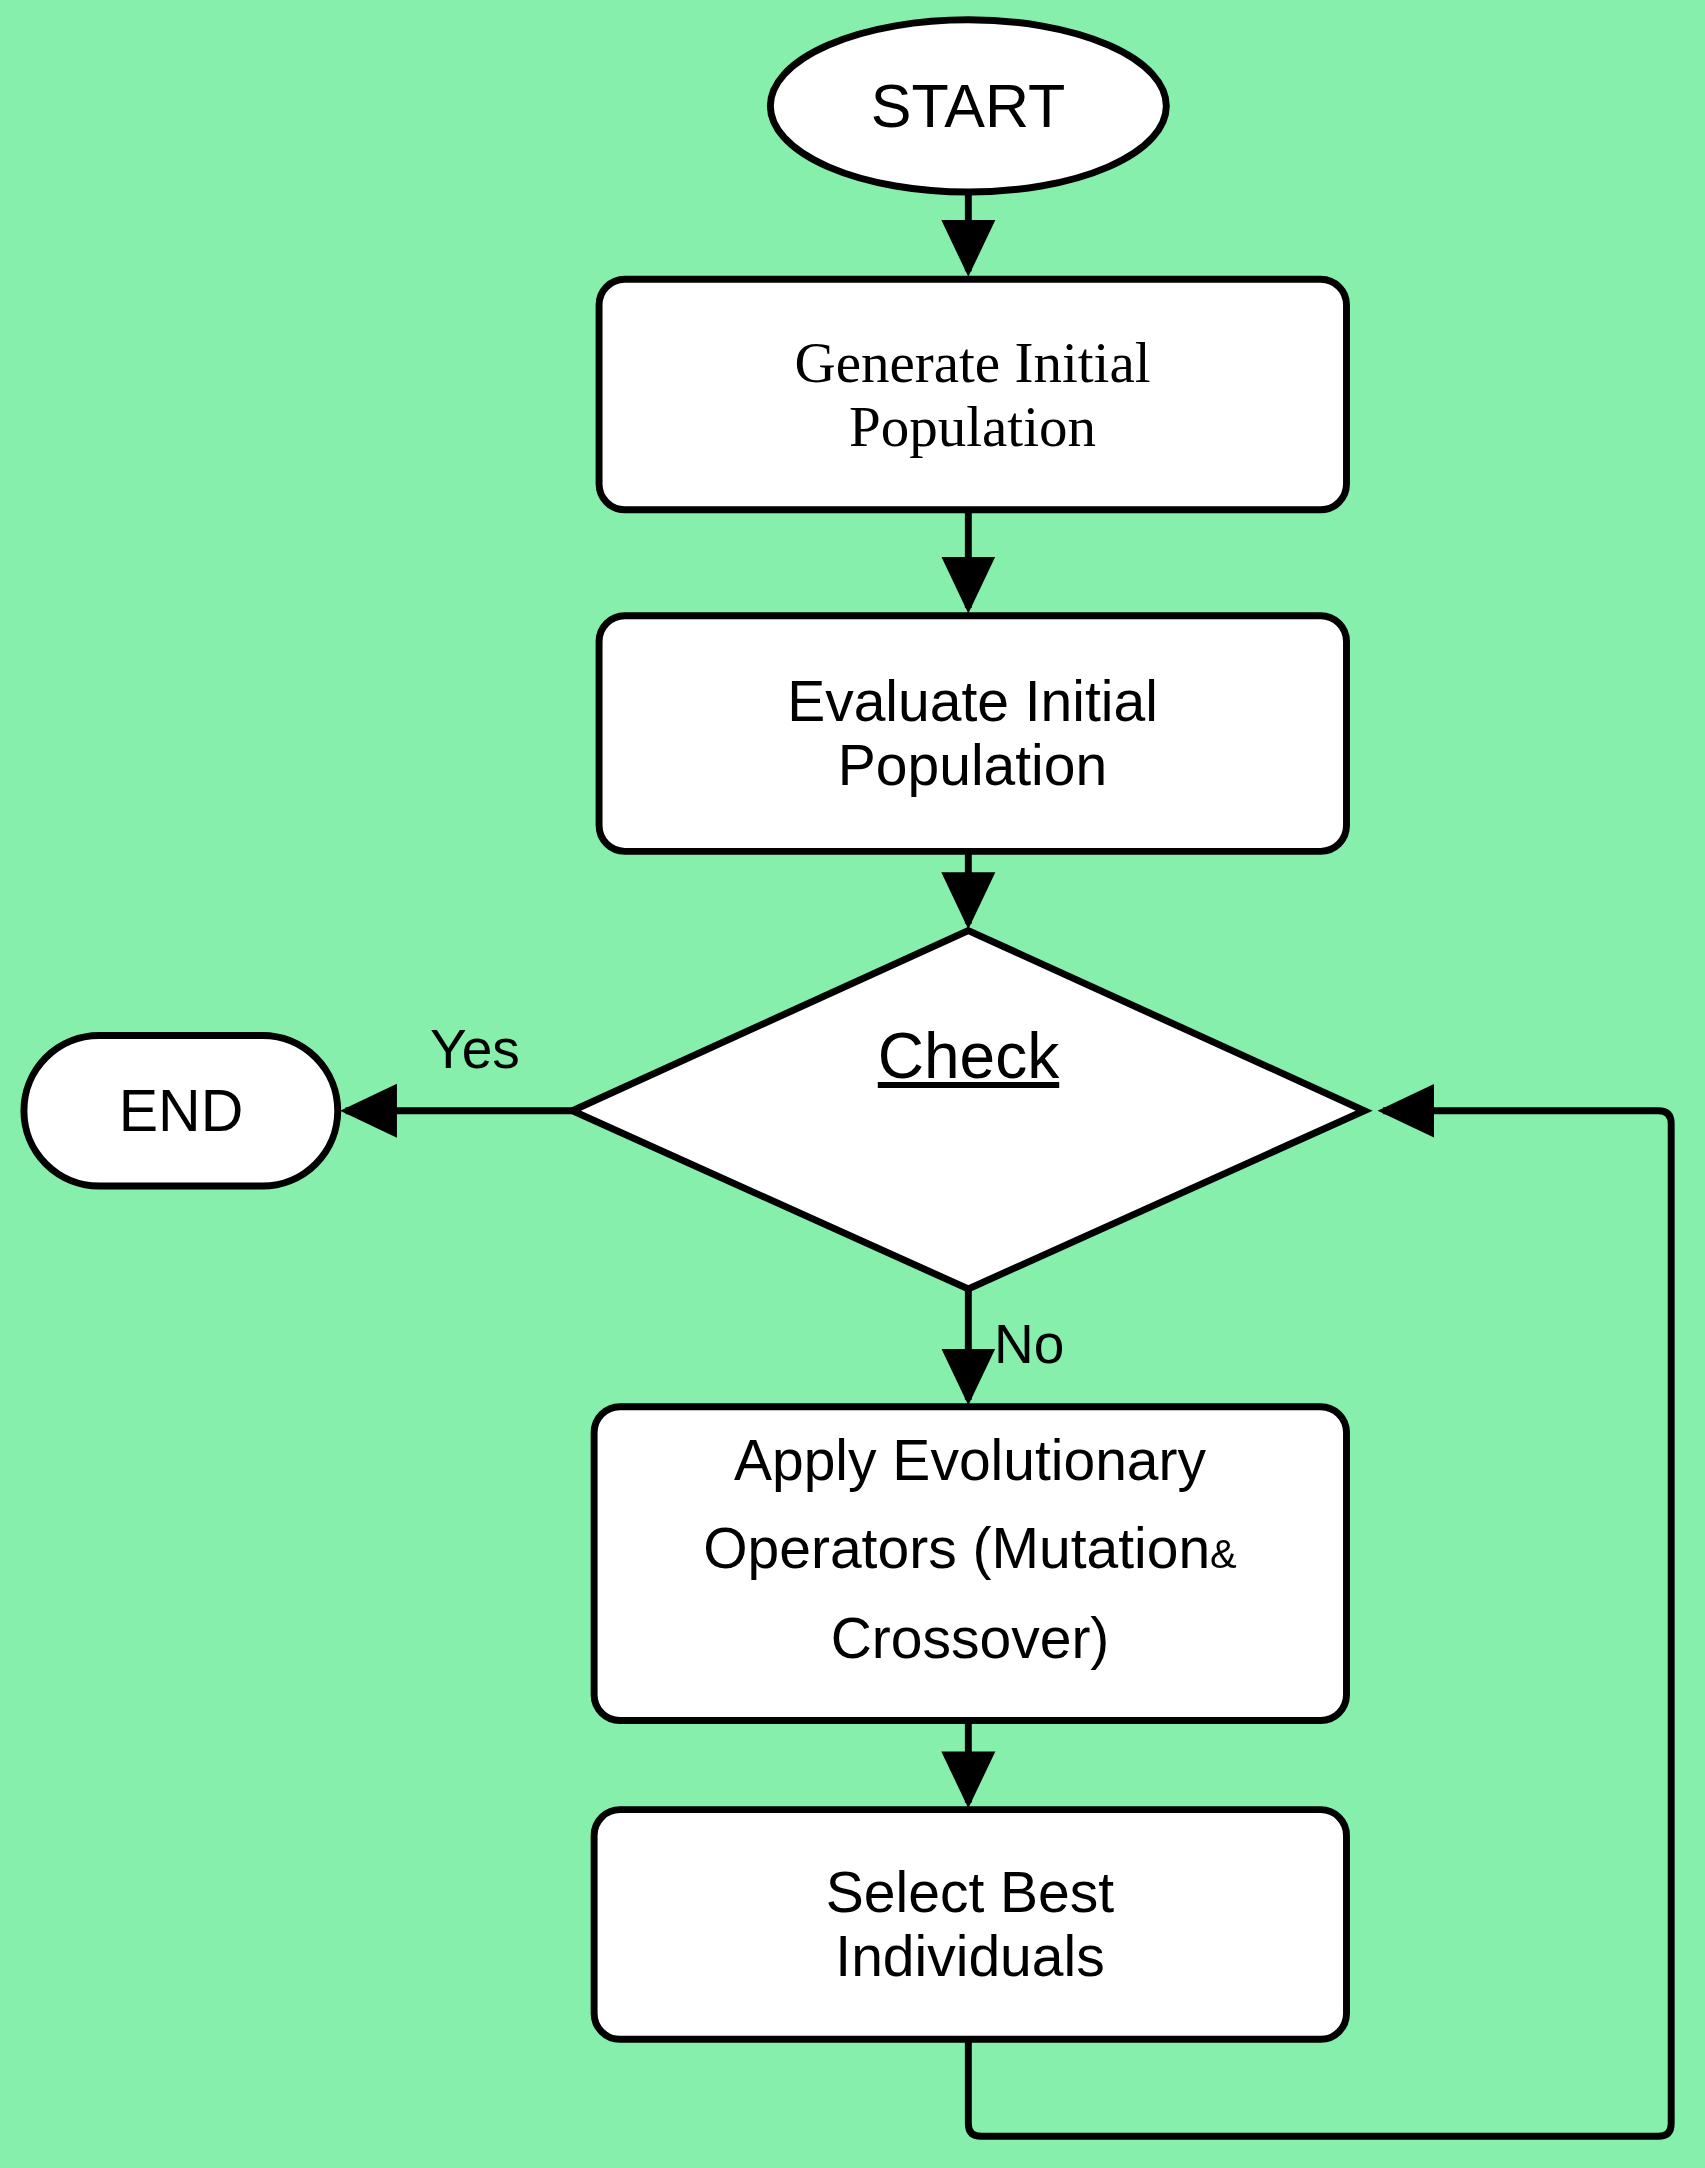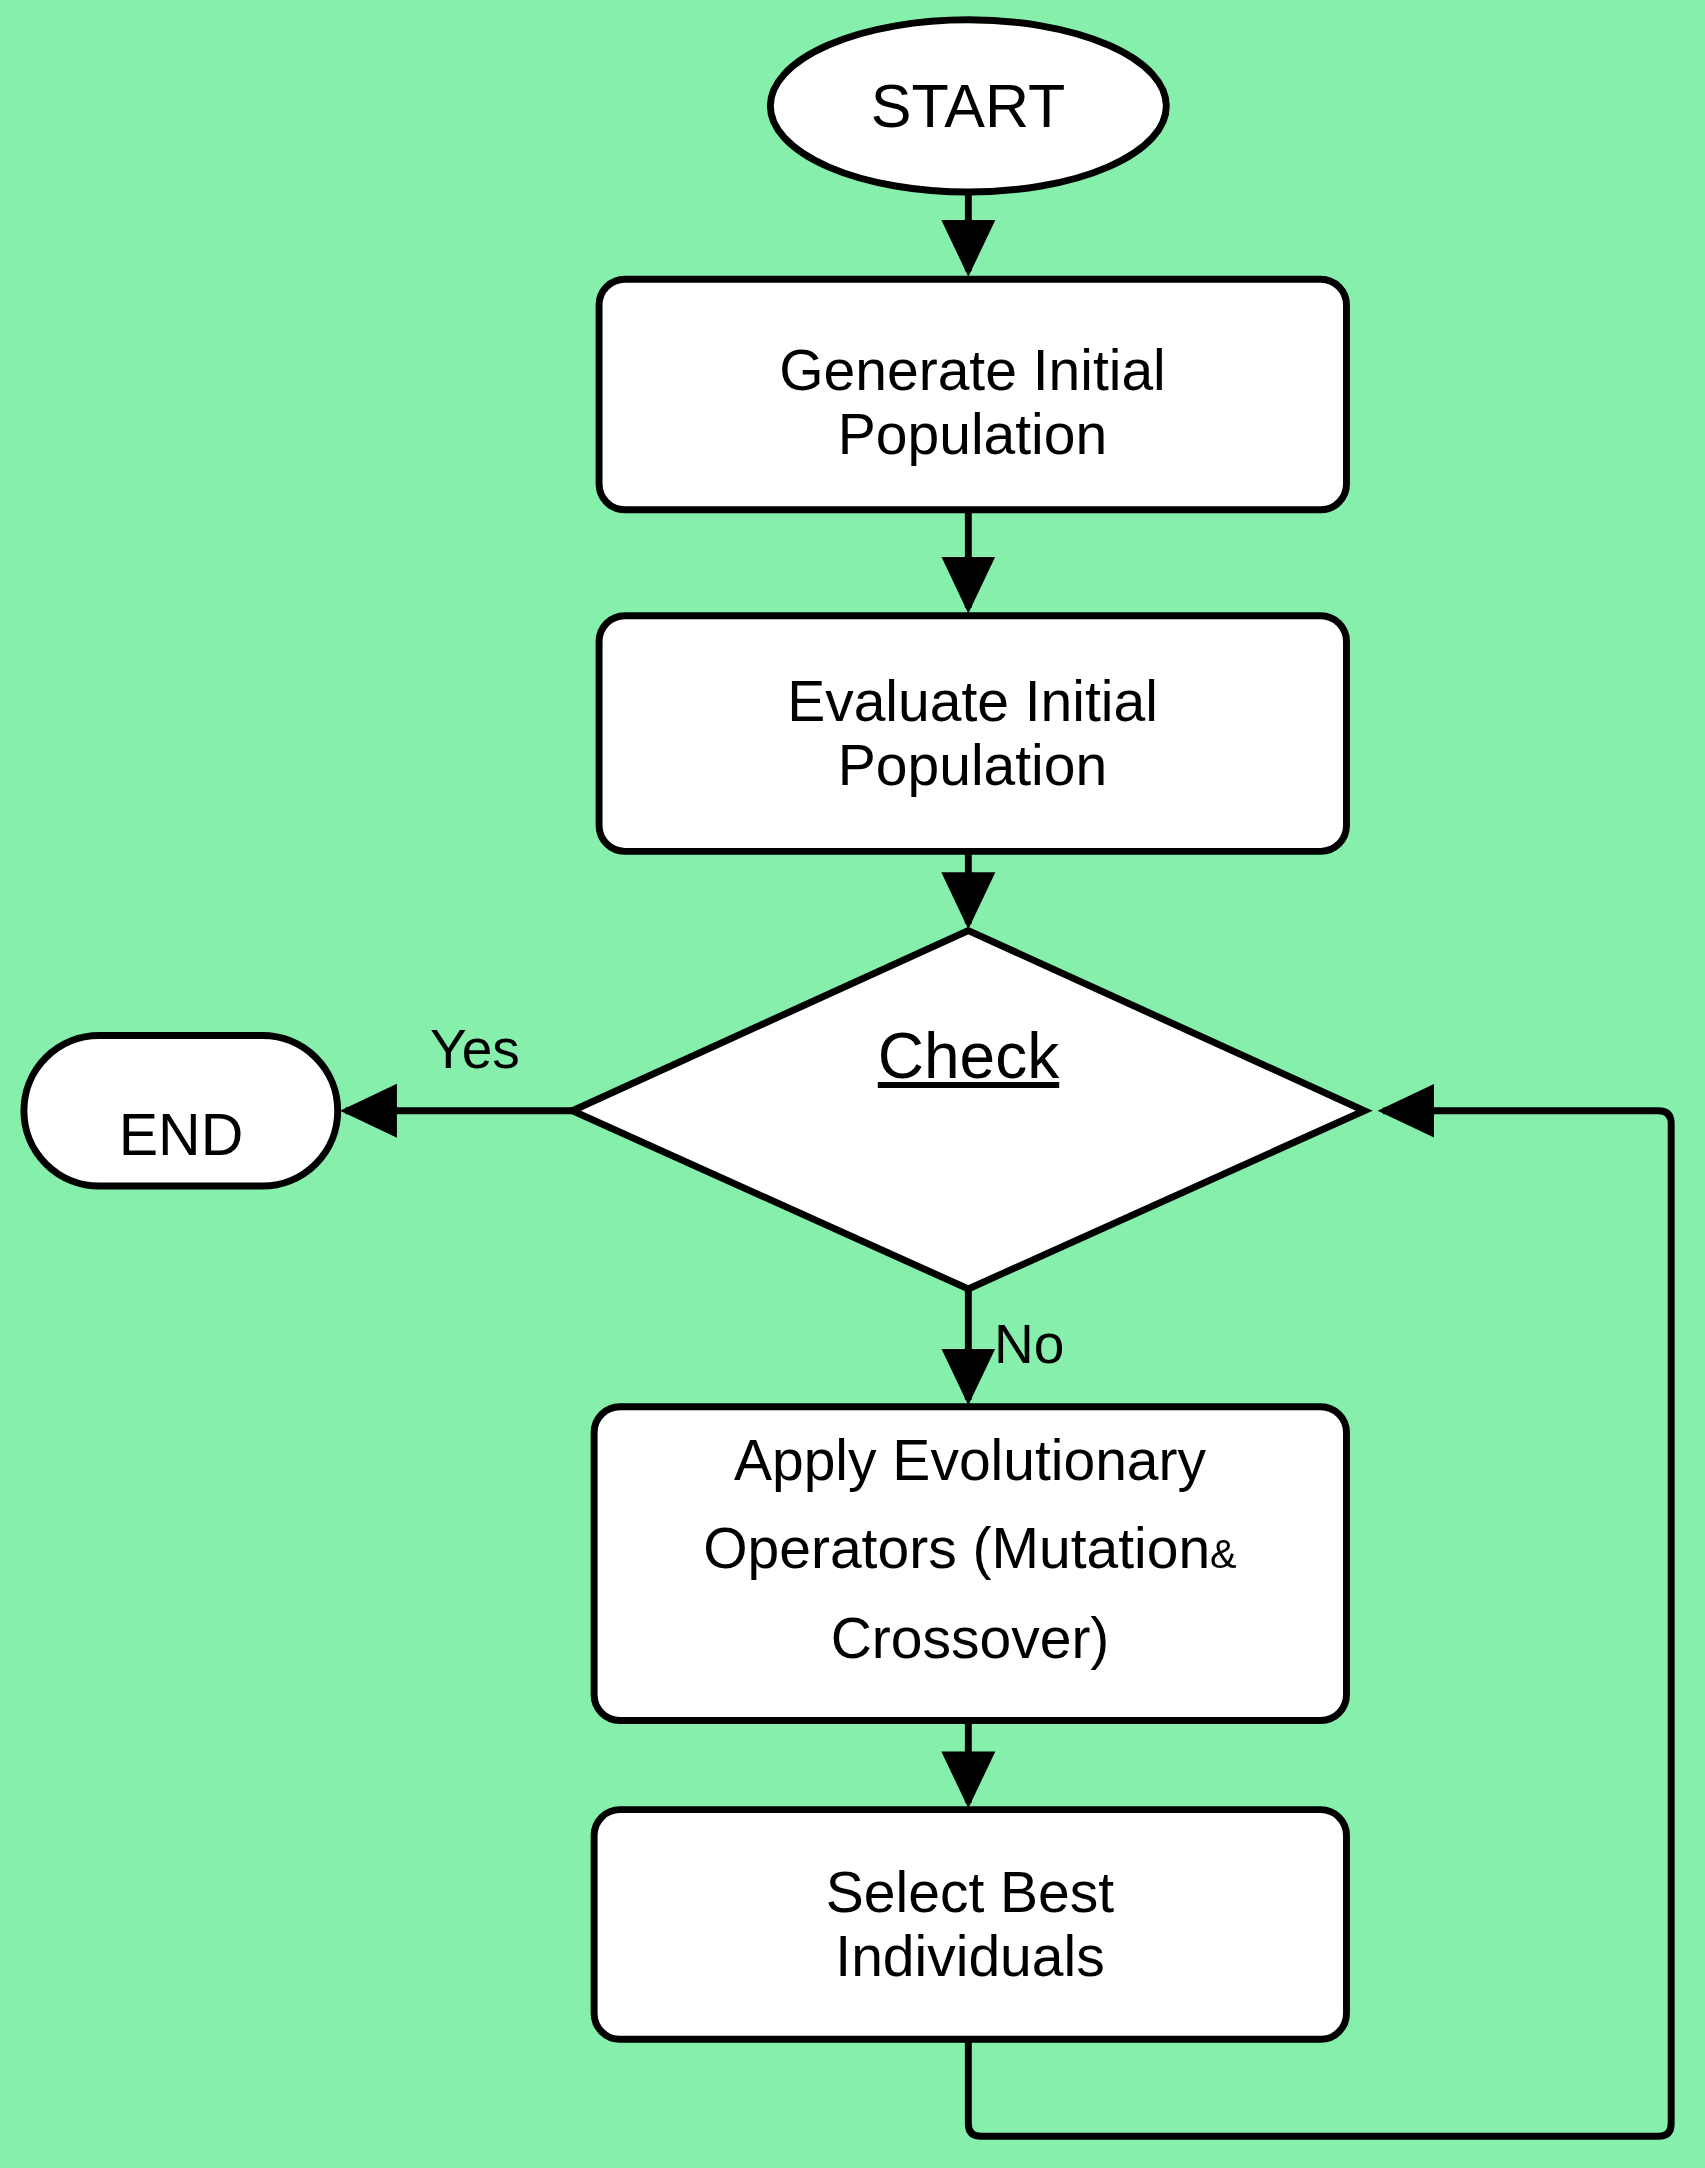--- a/index.html
+++ b/index.html
@@ -83,30 +83,30 @@
 
     <line x1="978" y1="1302" x2="978" y2="1414" stroke="#000000" stroke-width="7" marker-end="url(#arrowhead)"></line>
 
     <line x1="978" y1="1738" x2="978" y2="1821" stroke="#000000" stroke-width="7" marker-end="url(#arrowhead)"></line>
 
     <path d="M 978 2060 L 978 2145 Q 978 2158 991 2158 L 1675 2158 Q 1688 2158 1688 2145 L 1688 1135 Q 1688 1122 1675 1122 L 1397 1122" fill="none" stroke="#000000" stroke-width="7" marker-end="url(#arrowhead)"></path>
   </svg>
 
   <div class="node-label lbl-start" style="left:770px; top:65px; width:396px; height:83px;">START</div>
 
-  <div class="node-label lbl-box" style="left:599px; top:287px; width:747px; height:231px;">Generate Initial
+  <div class="node-label lbl-box" style="left:599px; top:279px; width:747px; height:231px;font-family:Liberation Serif, serif;">Generate Initial
 Population</div>
 
   <div class="node-label lbl-box" style="left:599px; top:616px; width:747px; height:236px;">Evaluate Initial
 Population</div>
 
   <div class="node-label lbl-dec-top" style="left:721px; top:1026px; width:495px; height:61px;">Check</div>
 
 
-  <div class="node-label lbl-end" style="left:24px; top:1060px; width:314px; height:150px;">END</div>
+  <div class="node-label lbl-end" style="left:24px; top:1036px; width:314px; height:150px;">END</div>
 
   <div class="node-label lbl-box" style="left:594px; top:1428px; width:752px; height:65px;">Apply Evolutionary</div>
 
   <div class="node-label lbl-box" style="left:594px; top:1606px; width:752px; height:65px;">Crossover)</div>
 
   <div class="node-label lbl-box" style="left:594px; top:1517px; width:752px; height:65px; align-items:baseline; justify-content:center;">
     <span>Operators (Mutation </span><span class="amp-small">&amp;</span>
   </div>
 
   <div class="node-label lbl-box" style="left:594px; top:1810px; width:752px; height:230px;">Select Best

